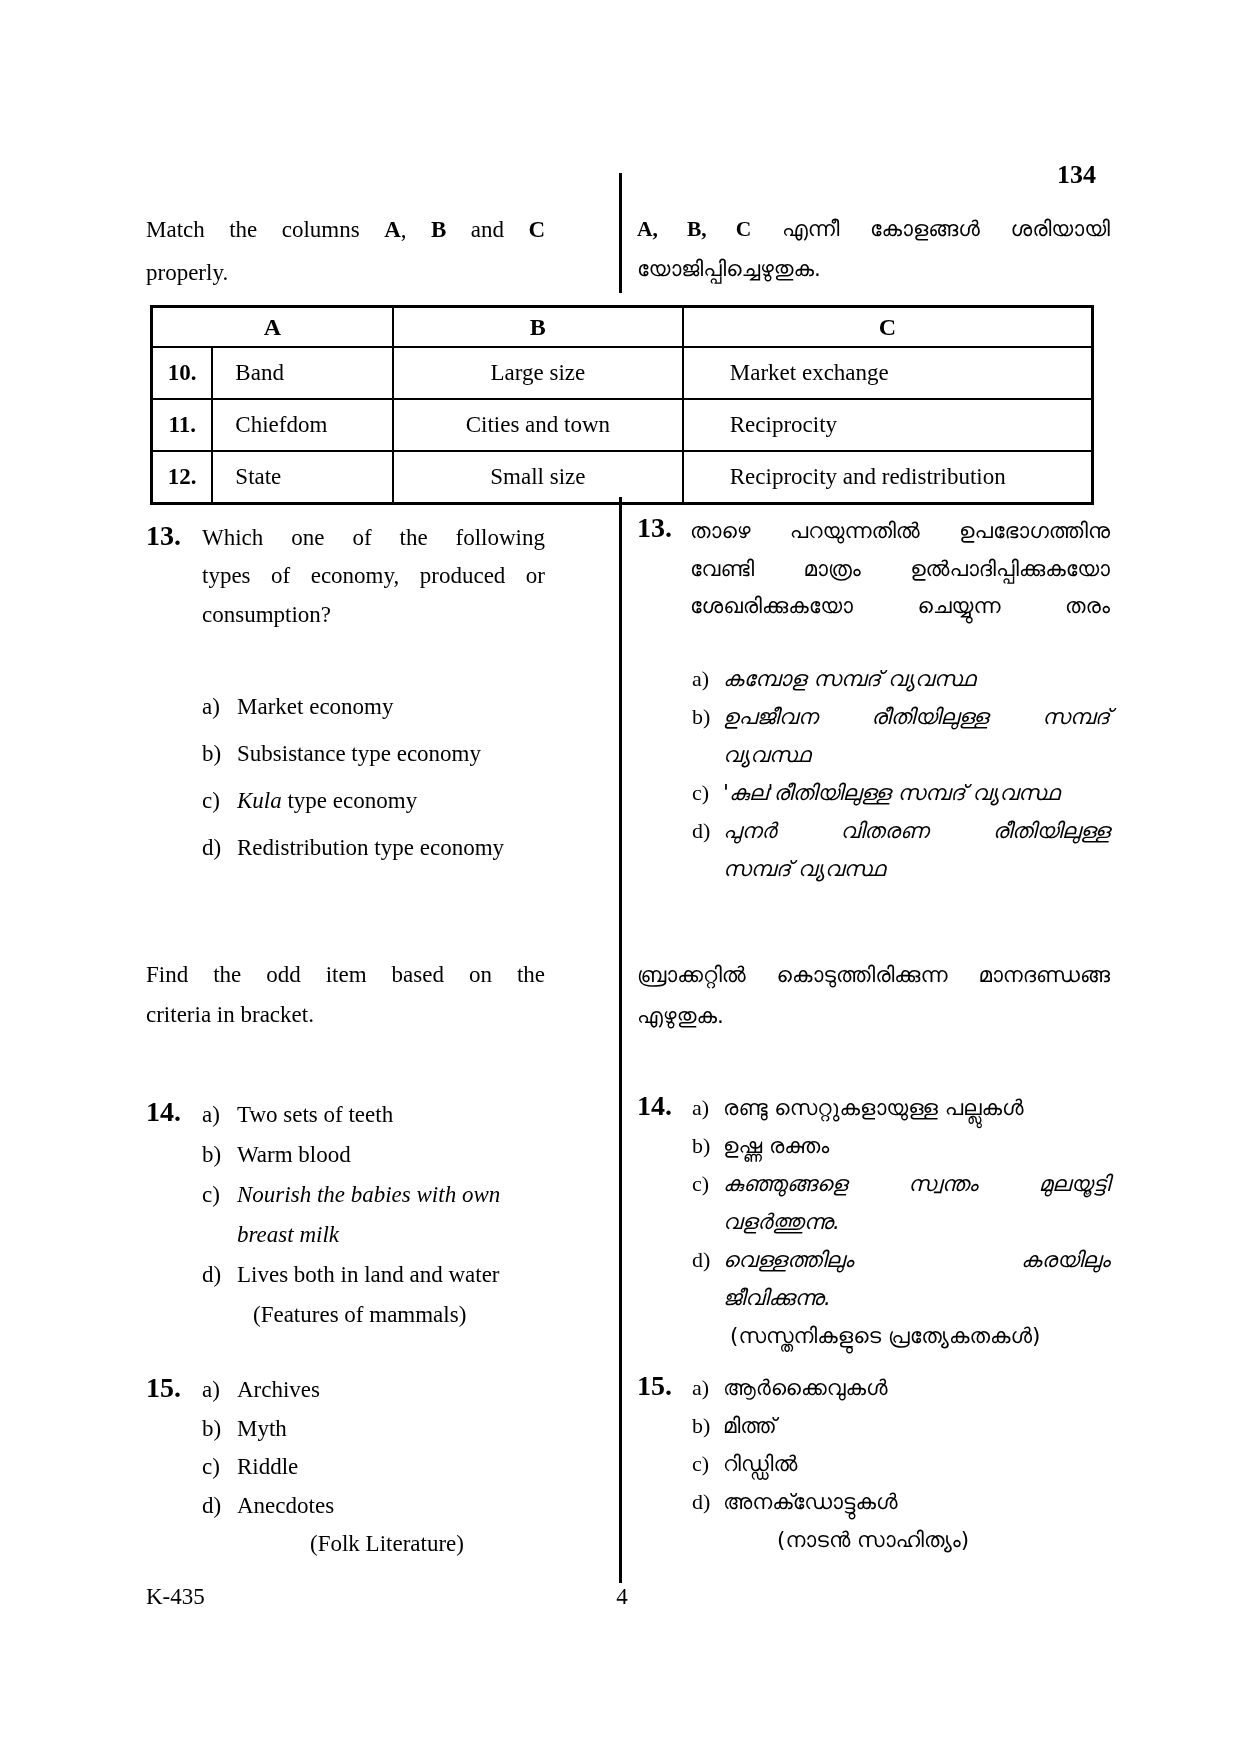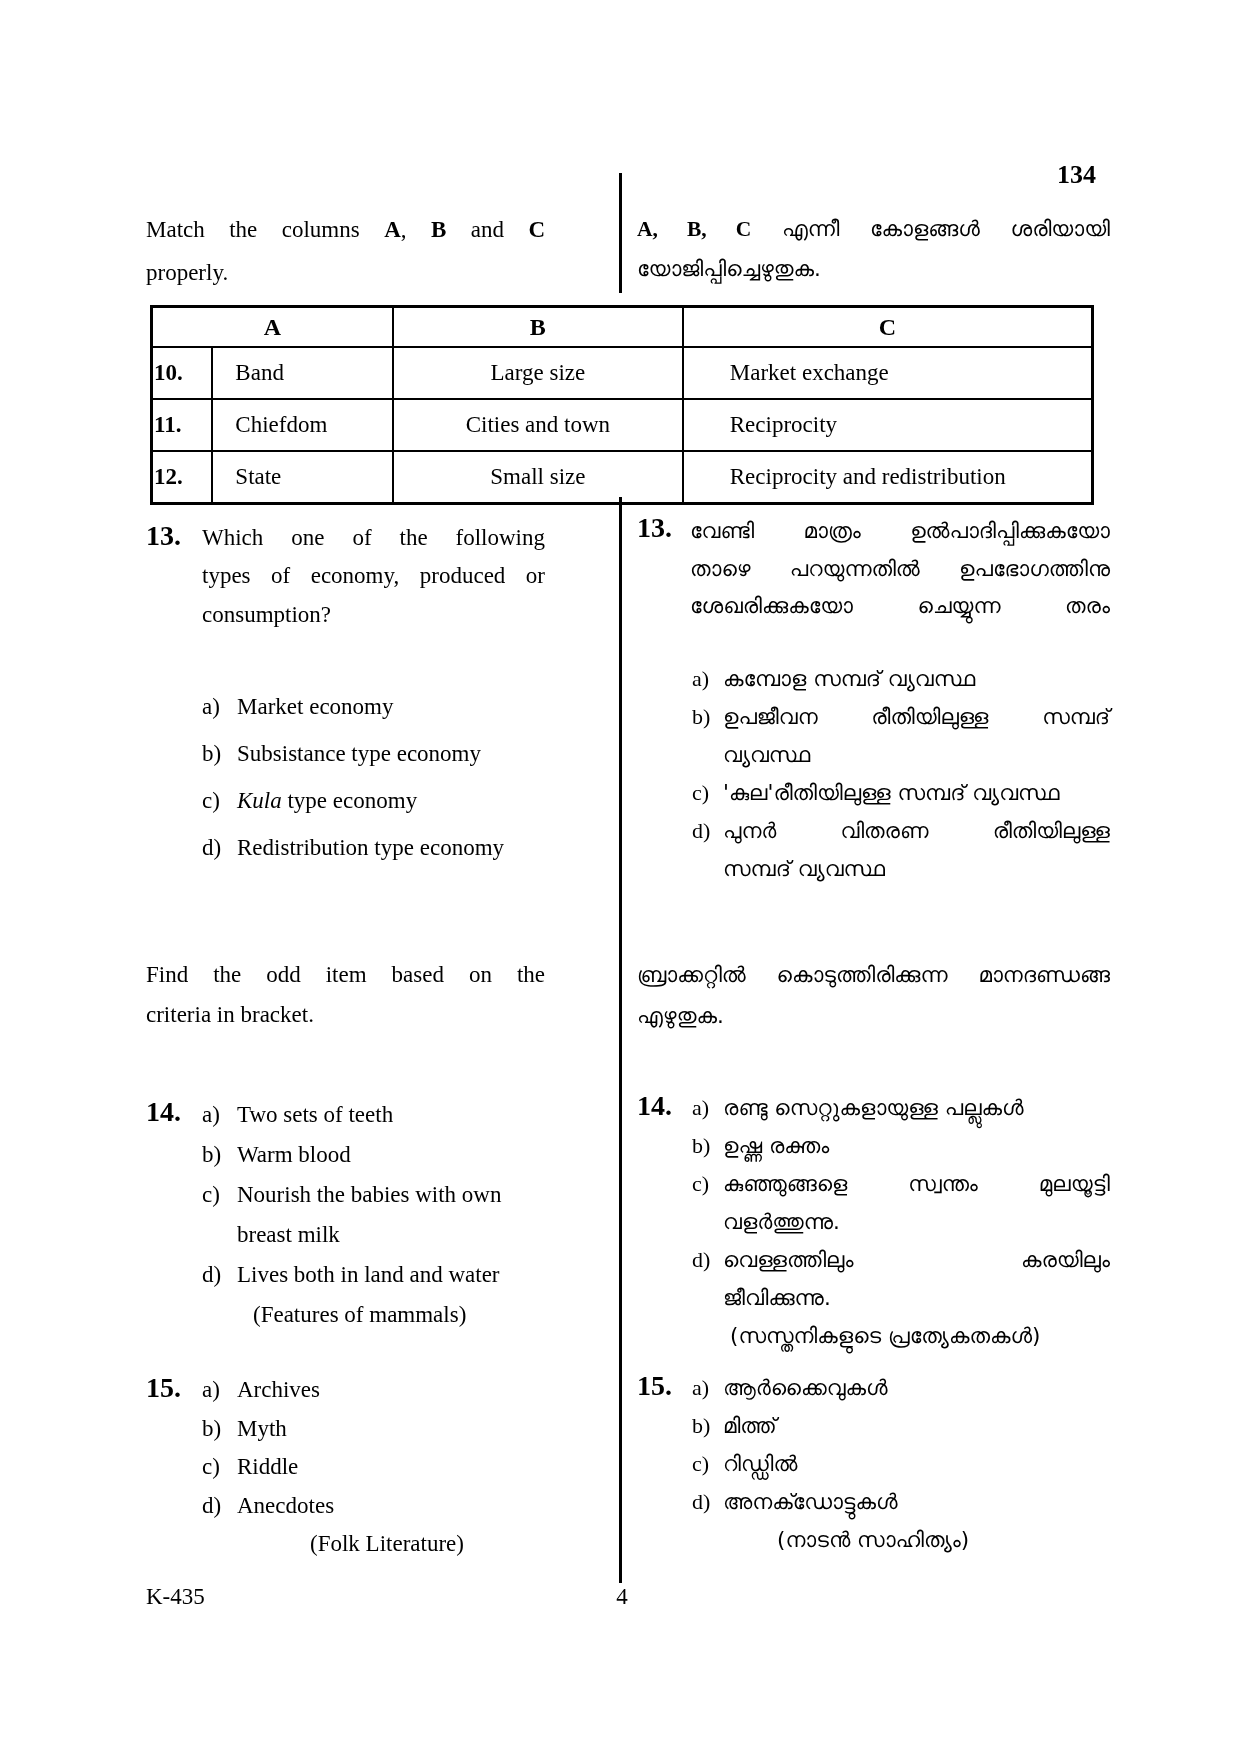--- a/index.html
+++ b/index.html
@@ -9,27 +9,27 @@
   .lat{font-family:"Liberation Serif","DejaVu Serif",serif;}
   .blk{position:absolute;}
   .b{font-weight:bold;}
   .i{font-style:italic;}
   .jl{text-align:justify;text-align-last:justify;}
   .vline{position:absolute;left:619px;width:3px;background:#000;}
   .num{position:absolute;font-weight:bold;font-family:"Liberation Serif","DejaVu Serif",serif;font-size:28px;}
   .opt{display:flex;}
   .let{flex:0 0 35px;}
   .mlet{flex:0 0 31px;font-family:"Liberation Serif","DejaVu Serif",serif;font-size:22px;}
-  .otext{flex:1 1 auto;min-width:0;}
+  .otext{flex:1 1 auto;min-width:0;font-style:italic;}
   .mtable{position:absolute;left:150px;top:305px;width:944px;border-collapse:collapse;border:3px solid #000;
           font-family:"Liberation Serif","DejaVu Serif",serif;font-size:23px;}
   .mtable td{border:2px solid #000;vertical-align:middle;}
   .mtable tr.hrow td{height:36px;text-align:center;font-weight:bold;font-size:24px;}
   .mtable tr.drow td{height:48px;}
-  .mtable td.ncell{text-align:left;font-weight:bold;}
+  .mtable td.ncell{text-align:center;font-weight:bold;}
   .mtable td.acell{padding-left:22px;}
   .mtable td.bcell{text-align:center;}
   .mtable td.ccell{padding-left:46px;}
   .pageno{position:absolute;left:1057px;top:160px;font-family:"Liberation Serif","DejaVu Serif",serif;
           font-size:26px;font-weight:bold;}
   .footer{position:absolute;top:1584px;font-family:"Liberation Serif","DejaVu Serif",serif;font-size:23px;}
 </style>
 </head>
 <body>
 
@@ -104,22 +104,22 @@
         <span><span class="i">Kula</span><span> type economy</span></span>
       </div>
     <div class="opt">
         <span class="let">d)</span>
         <span>Redistribution type economy</span>
       </div>
   </div>
 
   <div class="num" style="left:637px;top:512px;">13.</div>
   <div class="blk ml" style="left:690px;top:512px;width:420px;line-height:37.5px;">
+    <div class="jl">താഴെ പറയുന്നതിൽ ഉപഭോഗത്തിനു</div>
     <div class="jl">വേണ്ടി മാത്രം ഉൽപാദിപ്പിക്കുകയോ</div>
-    <div class="jl">താഴെ പറയുന്നതിൽ ഉപഭോഗത്തിനു</div>
     <div class="jl">ശേഖരിക്കുകയോ ചെയ്യുന്ന തരം</div>
   </div>
   <div class="blk ml" style="left:692px;top:660px;width:418px;line-height:38px;">
     <div class="opt">
         <span class="mlet">a)</span>
         <span class="otext"><span>കമ്പോള സമ്പദ് വ്യവസ്ഥ</span></span>
       </div>
     <div class="opt">
         <span class="mlet">b)</span>
         <span class="otext">

